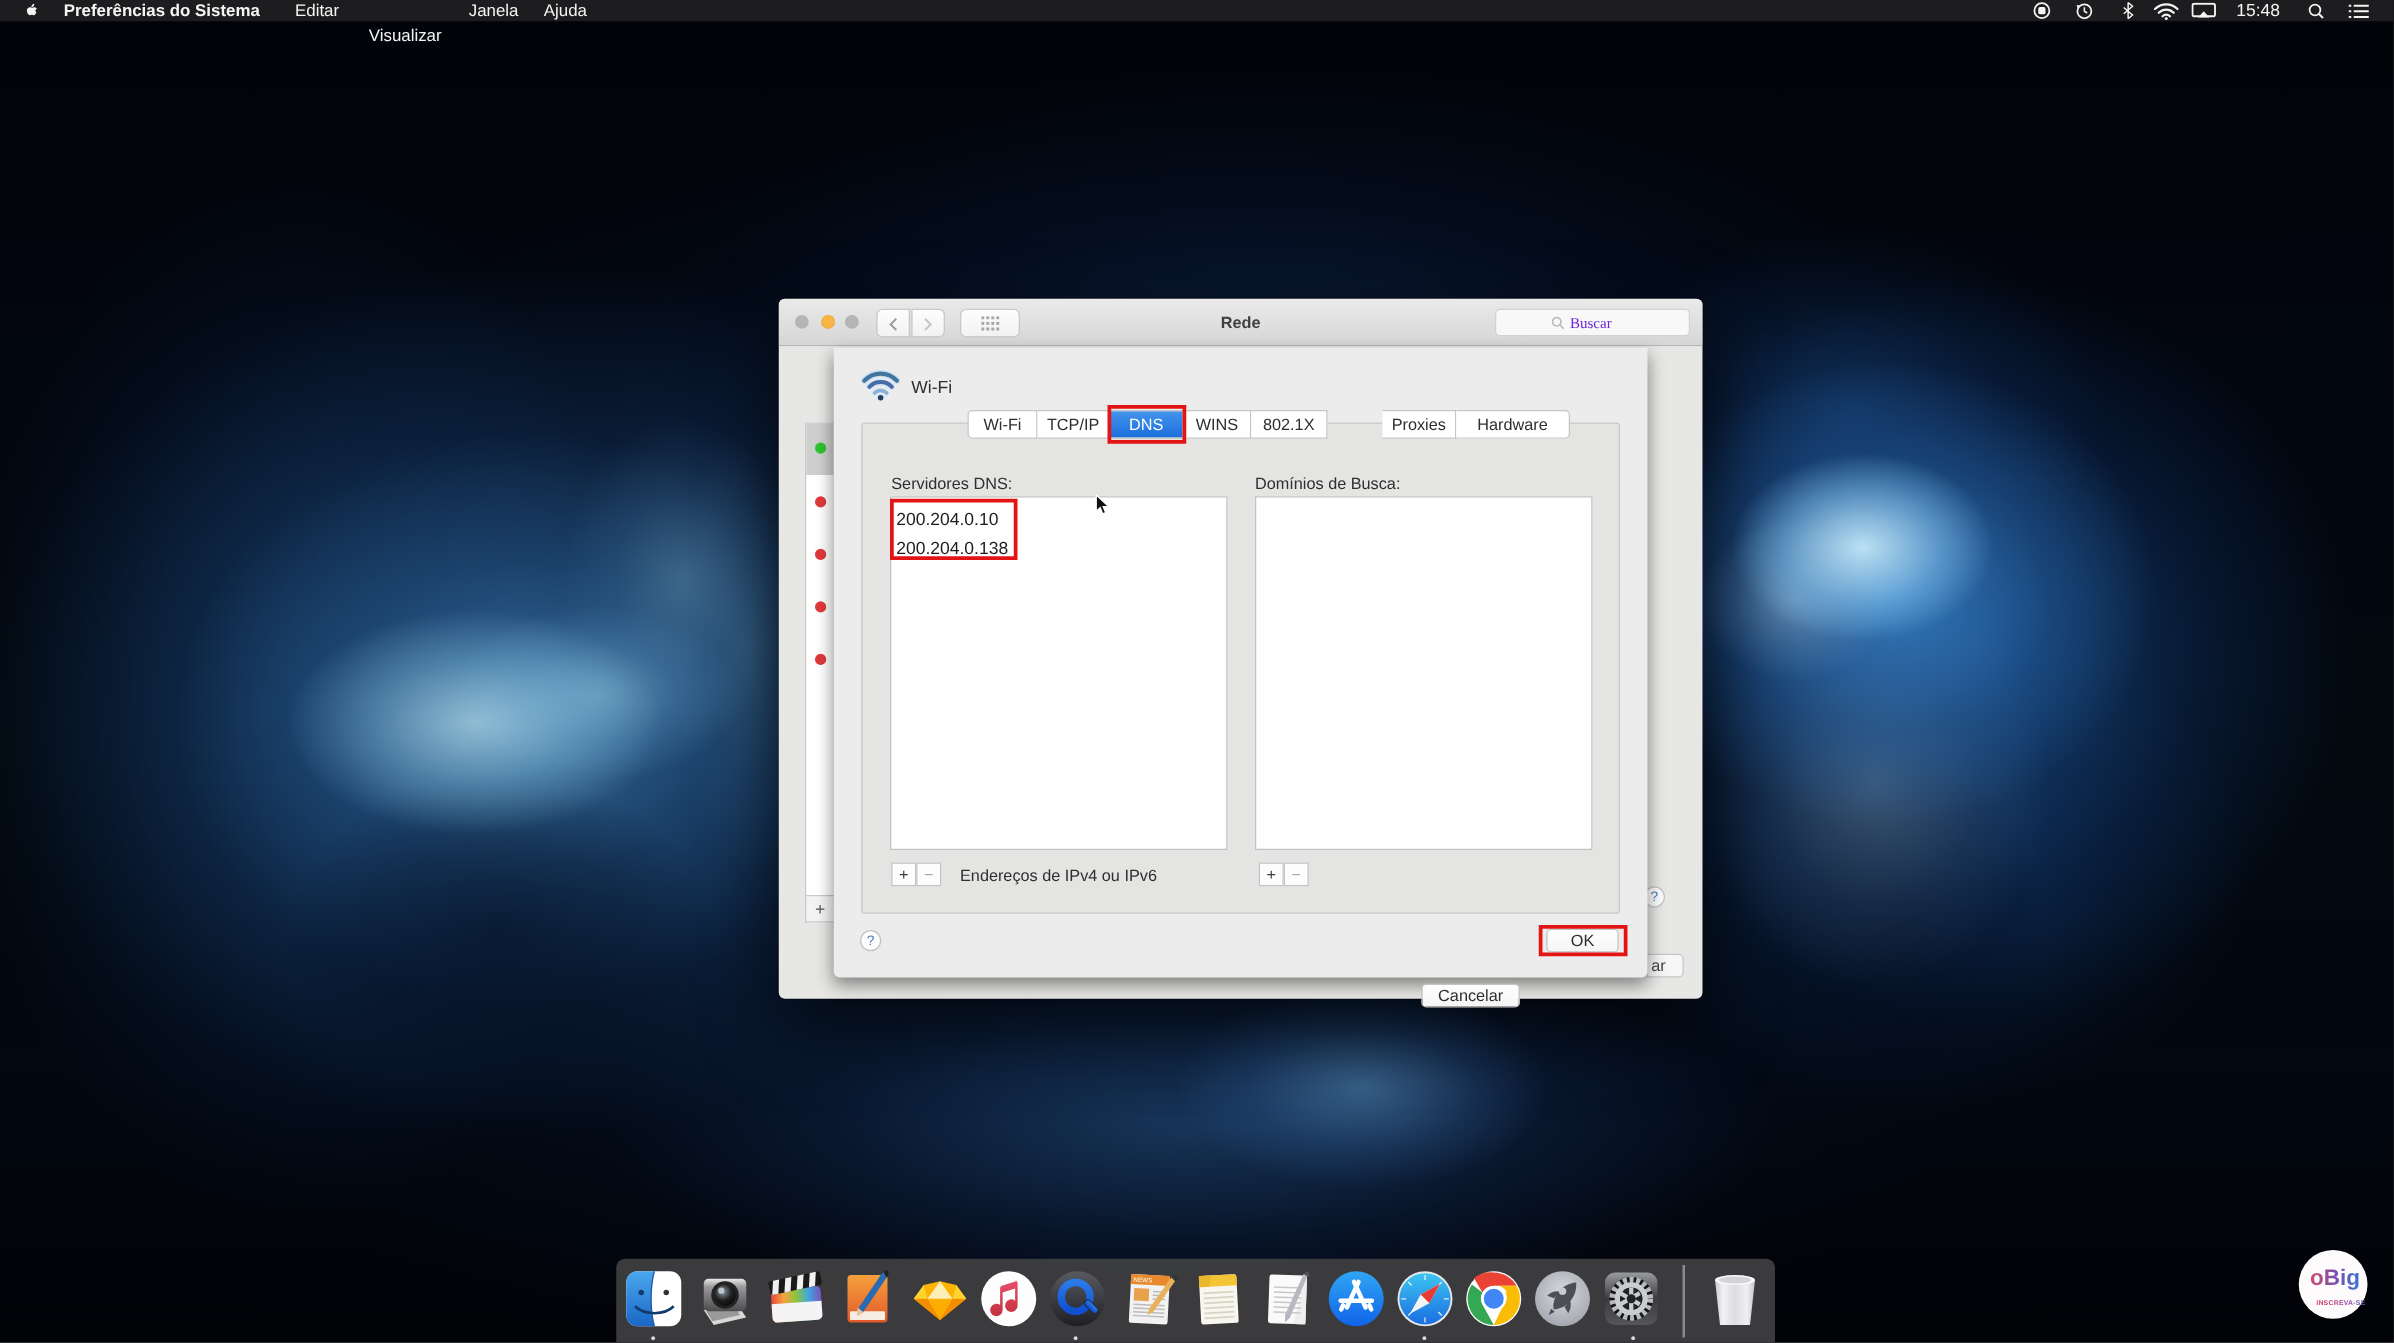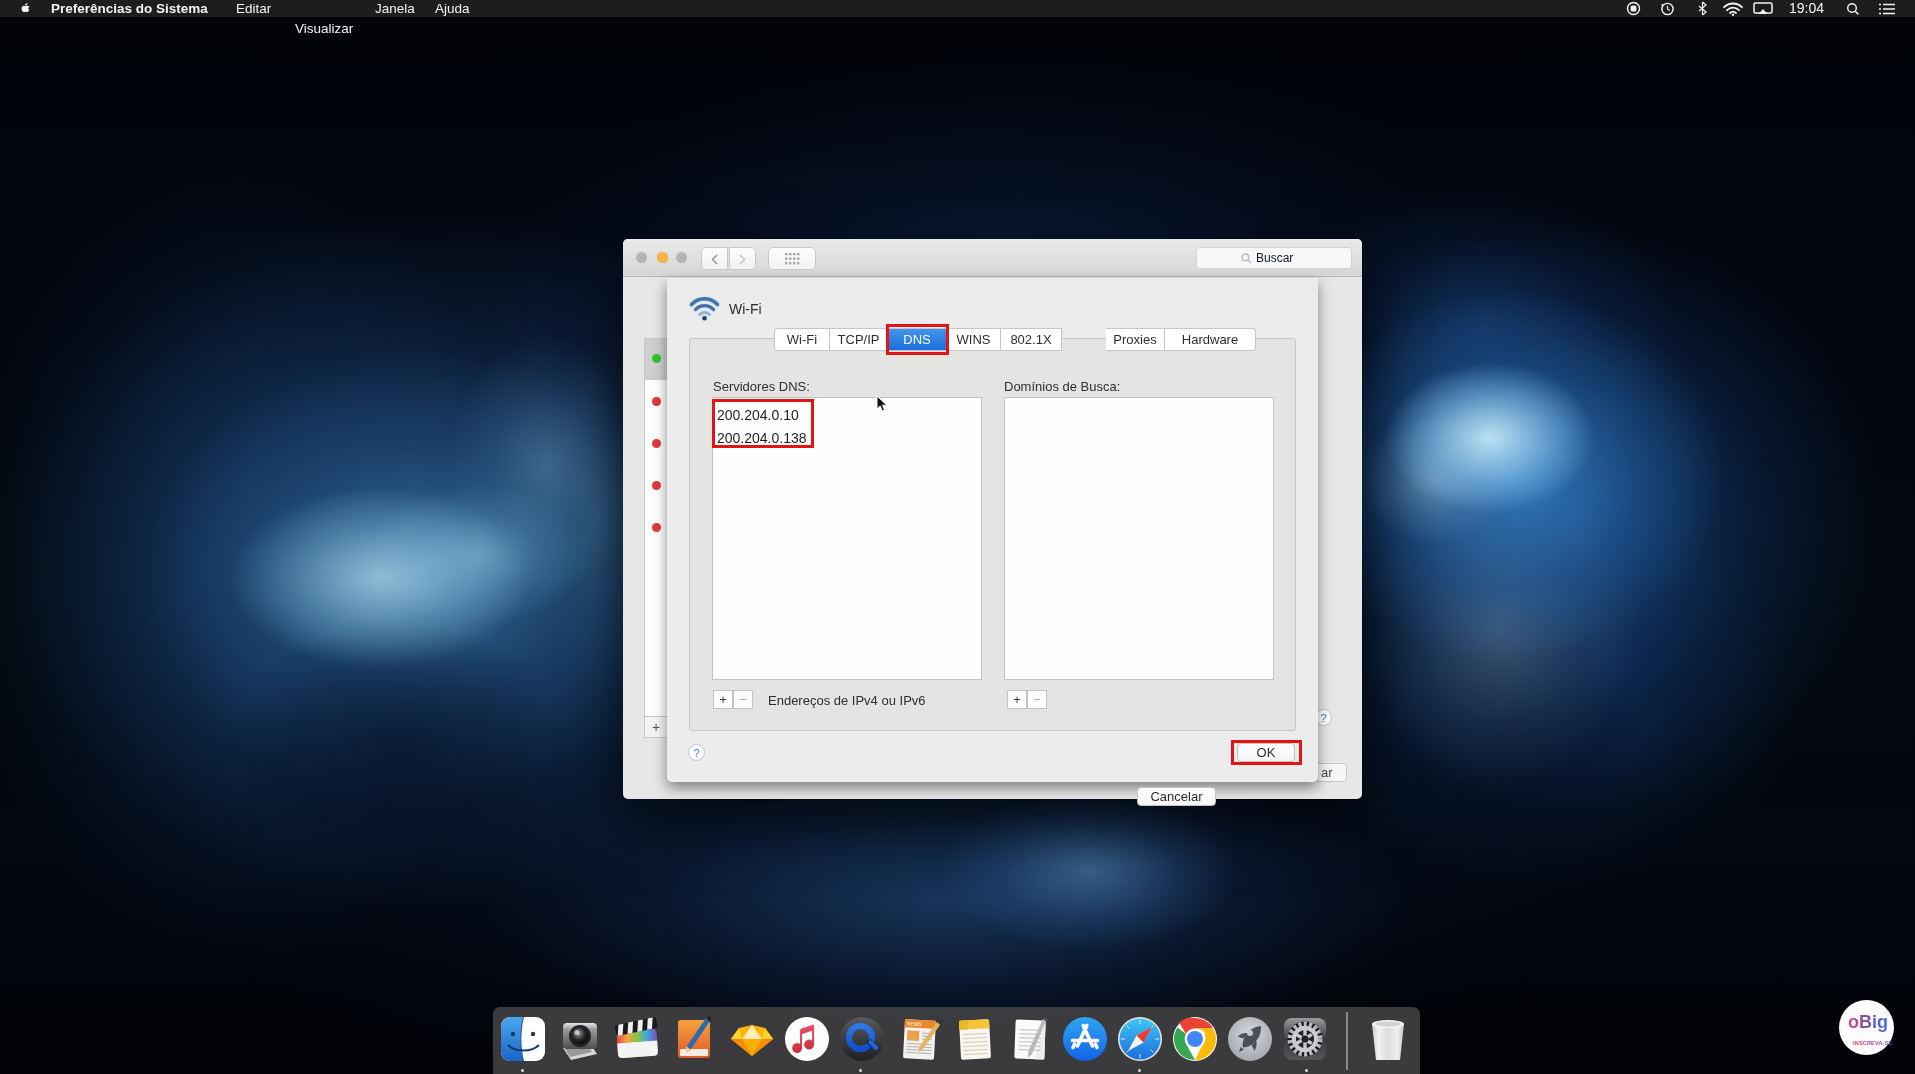--- a/index.html
+++ b/index.html
@@ -29,21 +29,21 @@
   radial-gradient(ellipse 850px 520px at 880px 620px, rgba(20,58,108,0.42), rgba(10,30,64,0.24) 60%, rgba(0,5,18,0) 100%),
   linear-gradient(180deg, #010308 0%, #02060f 30%, #03090f 55%, #020710 80%, #010206 100%);
 }
 #menubar { position:absolute; left:0; top:0; width:1915px; height:17px; background:#1d1d1f; color:#f4f4f4; font-size:13.5px; }
 .mtxt { position:absolute; top:1px; line-height:15px; }
 #window { position:absolute; left:623px; top:239px; width:739px; height:560px; background:#e7e7e5; border-radius:5px; box-shadow:0 22px 60px rgba(0,0,0,0.65), 0 0 1px rgba(0,0,0,0.4); }
 #titlebar { position:absolute; left:0; top:0; width:739px; height:38px; background:linear-gradient(#eaeaea,#d6d6d6); border-bottom:1px solid #b6b6b6; border-radius:5px 5px 0 0; }
 .tl { position:absolute; top:12.5px; width:11px; height:11px; border-radius:50%; }
 .tbtn { position:absolute; top:8px; height:23px; background:linear-gradient(#fdfdfd,#f2f2f2); border:1px solid #c9c9c9; border-radius:5px; color:#7a7a7a; text-align:center; }
 #ttitle { position:absolute; top:11px; left:0; width:739px; text-align:center; font-size:13px; font-weight:bold; color:#3f3f3f; }
-#searchf { position:absolute; left:573px; top:8px; width:156px; height:22px; background:#f8f8f8; border:1px solid #d4d2d0; border-radius:4px; color:#0f172a; font-size:12px; }
+#searchf { position:absolute; left:573px; top:8px; width:156px; height:22px; background:#f8f8f8; border:1px solid #d4d2d0; border-radius:4px; color:#6d28d9; font-size:12px;font-family:Liberation Serif, serif; }
 #sidebar { position:absolute; left:21px; top:99px; width:24px; height:379px; background:#fff; border:1px solid #c9c9c9; }
 #sbsel { position:absolute; left:0; top:0; width:22px; height:41px; background:#cfcfcf; }
 .dot { position:absolute; left:7px; width:9px; height:9px; border-radius:50%; }
 #sbplus { position:absolute; left:21px; top:477px; width:24px; height:22px; background:#f4f4f4; border:1px solid #c9c9c9; color:#555; font-size:14px; text-align:center; line-height:20px; }
 #whelp { position:absolute; left:692px; top:470px; width:17px; height:17px; border-radius:50%; background:#fdfdfd; border:1px solid #c4c4c4; color:#4a7dbd; font-size:11px; text-align:center; line-height:16px; }
 #apfrag { position:absolute; left:694px; top:524px; width:30px; height:19px; background:#f6f6f6; border:1px solid #c6c6c6; border-radius:0 4px 4px 0; font-size:13px; color:#444; line-height:18px; padding-left:3px; }
 #sheet { position:absolute; left:44px; top:39px; width:651px; height:504px; background:#ececec; border-radius:0 0 5px 5px; box-shadow:0 6px 14px rgba(0,0,0,0.45); }
 .lbl { position:absolute; font-size:13px; color:#2e2e2e; }
 #tabgroup { position:absolute; left:107px; top:50px; height:23px; display:flex; z-index:3; }
 .tab { height:23px; background:#fff; border:1px solid #c6c6c6; border-left:none; font-size:13px; color:#2e2e2e; text-align:center; line-height:21px; }
@@ -92,21 +92,21 @@
           <path d="M2 5.2C4.5 2.8 7.6 1.5 11 1.5s6.5 1.3 9 3.7" stroke-width="1.8"></path>
           <path d="M5 8.2c1.7-1.6 3.7-2.5 6-2.5s4.3.9 6 2.5" stroke-width="1.8"></path>
           <path d="M8 11c.9-.8 1.9-1.3 3-1.3s2.1.5 3 1.3" stroke-width="1.8"></path>
         </g>
         <circle cx="11" cy="12.8" r="1.2" fill="#f4f4f4"></circle>
       </svg>
   <svg style="position:absolute;left:1753px;top:2px" width="20" height="14" viewBox="0 0 20 14">
         <rect x="1" y="1" width="18" height="10" rx="1.5" fill="none" stroke="#f4f4f4" stroke-width="1.5"></rect>
         <path d="M10 7l4.5 5h-9z" fill="#f4f4f4"></path>
       </svg>
-  <span class="mtxt" style="left:1789px; font-size:14px;">19:04</span>
+  <span class="mtxt" style="left:1789px; font-size:14px;">15:48</span>
   <svg style="position:absolute;left:1846px;top:2px" width="14" height="14" viewBox="0 0 14 14">
         <circle cx="6" cy="6" r="4.3" fill="none" stroke="#f4f4f4" stroke-width="1.4"></circle>
         <path d="M9.2 9.2l3.2 3.2" stroke="#f4f4f4" stroke-width="1.5"></path>
       </svg>
   <svg style="position:absolute;left:1878px;top:3px" width="18" height="12" viewBox="0 0 18 12">
         <g stroke="#f4f4f4" stroke-width="1.6">
           <path d="M5 1.5h12M5 6h12M5 10.5h12"></path>
           <path d="M1 1.5h2M1 6h2M1 10.5h2"></path>
         </g>
       </svg>
@@ -132,20 +132,21 @@
               <rect x="0" y="4.5" width="2.4" height="2.4"></rect>
               <rect x="4" y="4.5" width="2.4" height="2.4"></rect>
               <rect x="8" y="4.5" width="2.4" height="2.4"></rect>
               <rect x="12" y="4.5" width="2.4" height="2.4"></rect>
               <rect x="0" y="9" width="2.4" height="2.4"></rect>
               <rect x="4" y="9" width="2.4" height="2.4"></rect>
               <rect x="8" y="9" width="2.4" height="2.4"></rect>
               <rect x="12" y="9" width="2.4" height="2.4"></rect>
             </g>
           </svg></div>
+    <div id="ttitle">Rede</div>
     <div id="searchf">
           <svg width="11" height="11" viewBox="0 0 11 11" style="position:absolute;left:44px;top:5px">
             <circle cx="4.4" cy="4.4" r="3.4" fill="none" stroke="#b9b9b9" stroke-width="1.3"></circle>
             <path d="M7 7l3 3" stroke="#b9b9b9" stroke-width="1.3"></path>
           </svg>
           <span style="position:absolute;left:59px;top:3px;">Buscar</span>
         </div>
   </div>
 
   <div id="sidebar">

